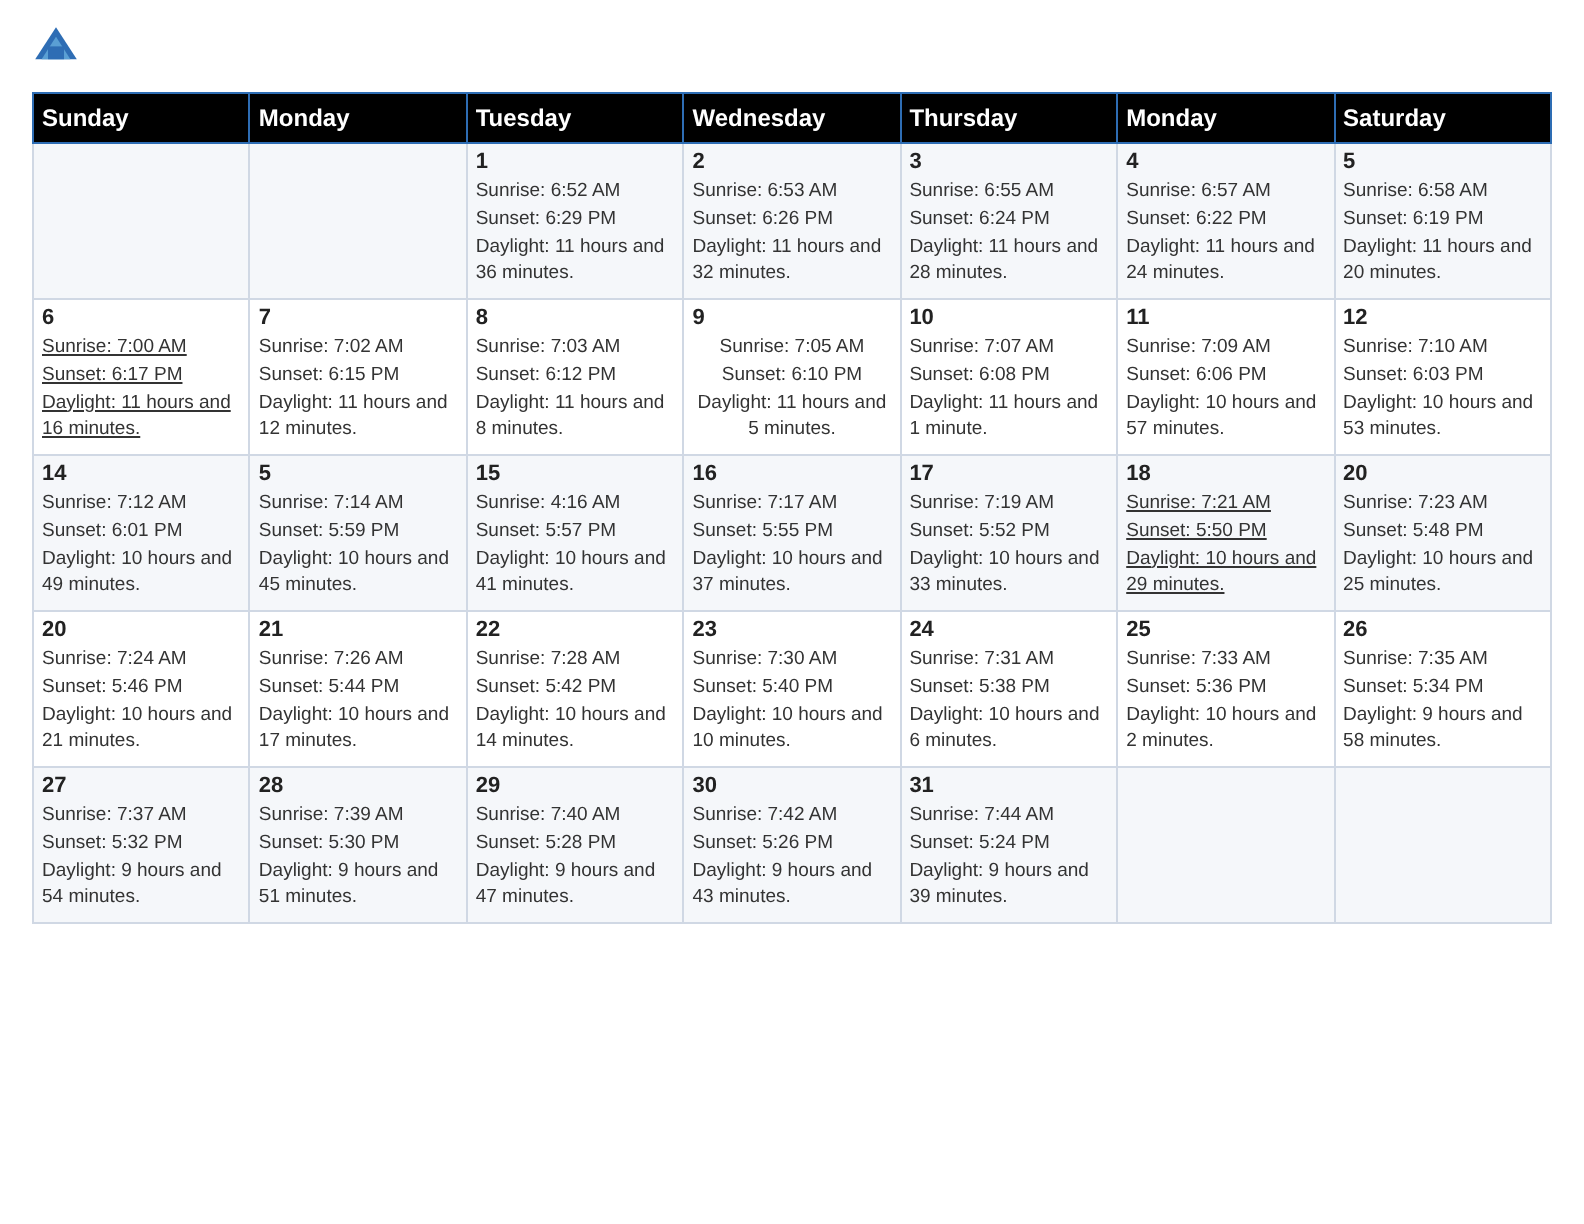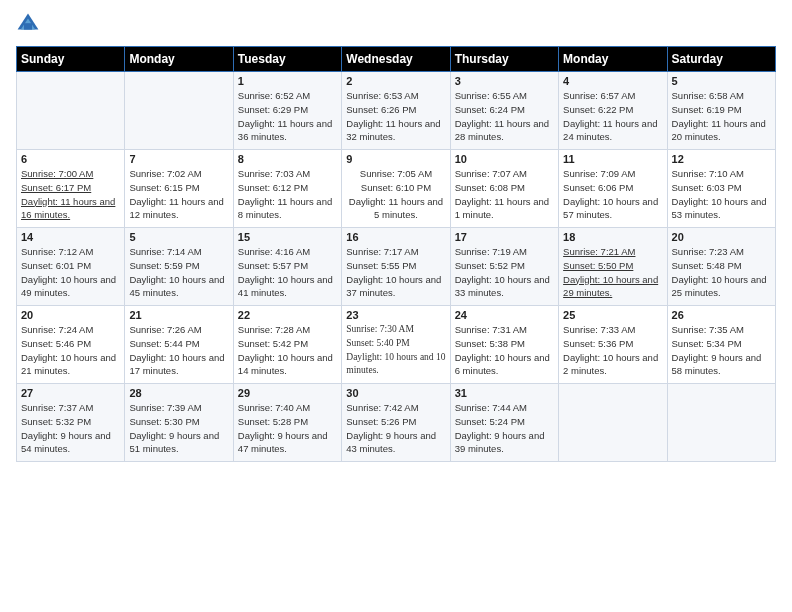--- a/index.html
+++ b/index.html
@@ -273,21 +273,21 @@
 Daylight: 10 hours and 17 minutes.</div>
           </td>
           <td>
             <span class="day-num">22</span>
             <div class="day-info" style="white-space: pre-line;">Sunrise: 7:28 AM
 Sunset: 5:42 PM
 Daylight: 10 hours and 14 minutes.</div>
           </td>
           <td>
             <span class="day-num">23</span>
-            <div class="day-info" style="white-space: pre-line; font-family: Liberation Serif, serif;">Sunrise: 7:30 AM
+            <div class="day-info" style="white-space: pre-line;">Sunrise: 7:30 AM
 Sunset: 5:40 PM
 Daylight: 10 hours and 10 minutes.</div>
           </td>
           <td>
             <span class="day-num">24</span>
             <div class="day-info" style="white-space: pre-line;">Sunrise: 7:31 AM
 Sunset: 5:38 PM
 Daylight: 10 hours and 6 minutes.</div>
           </td>
           <td>

